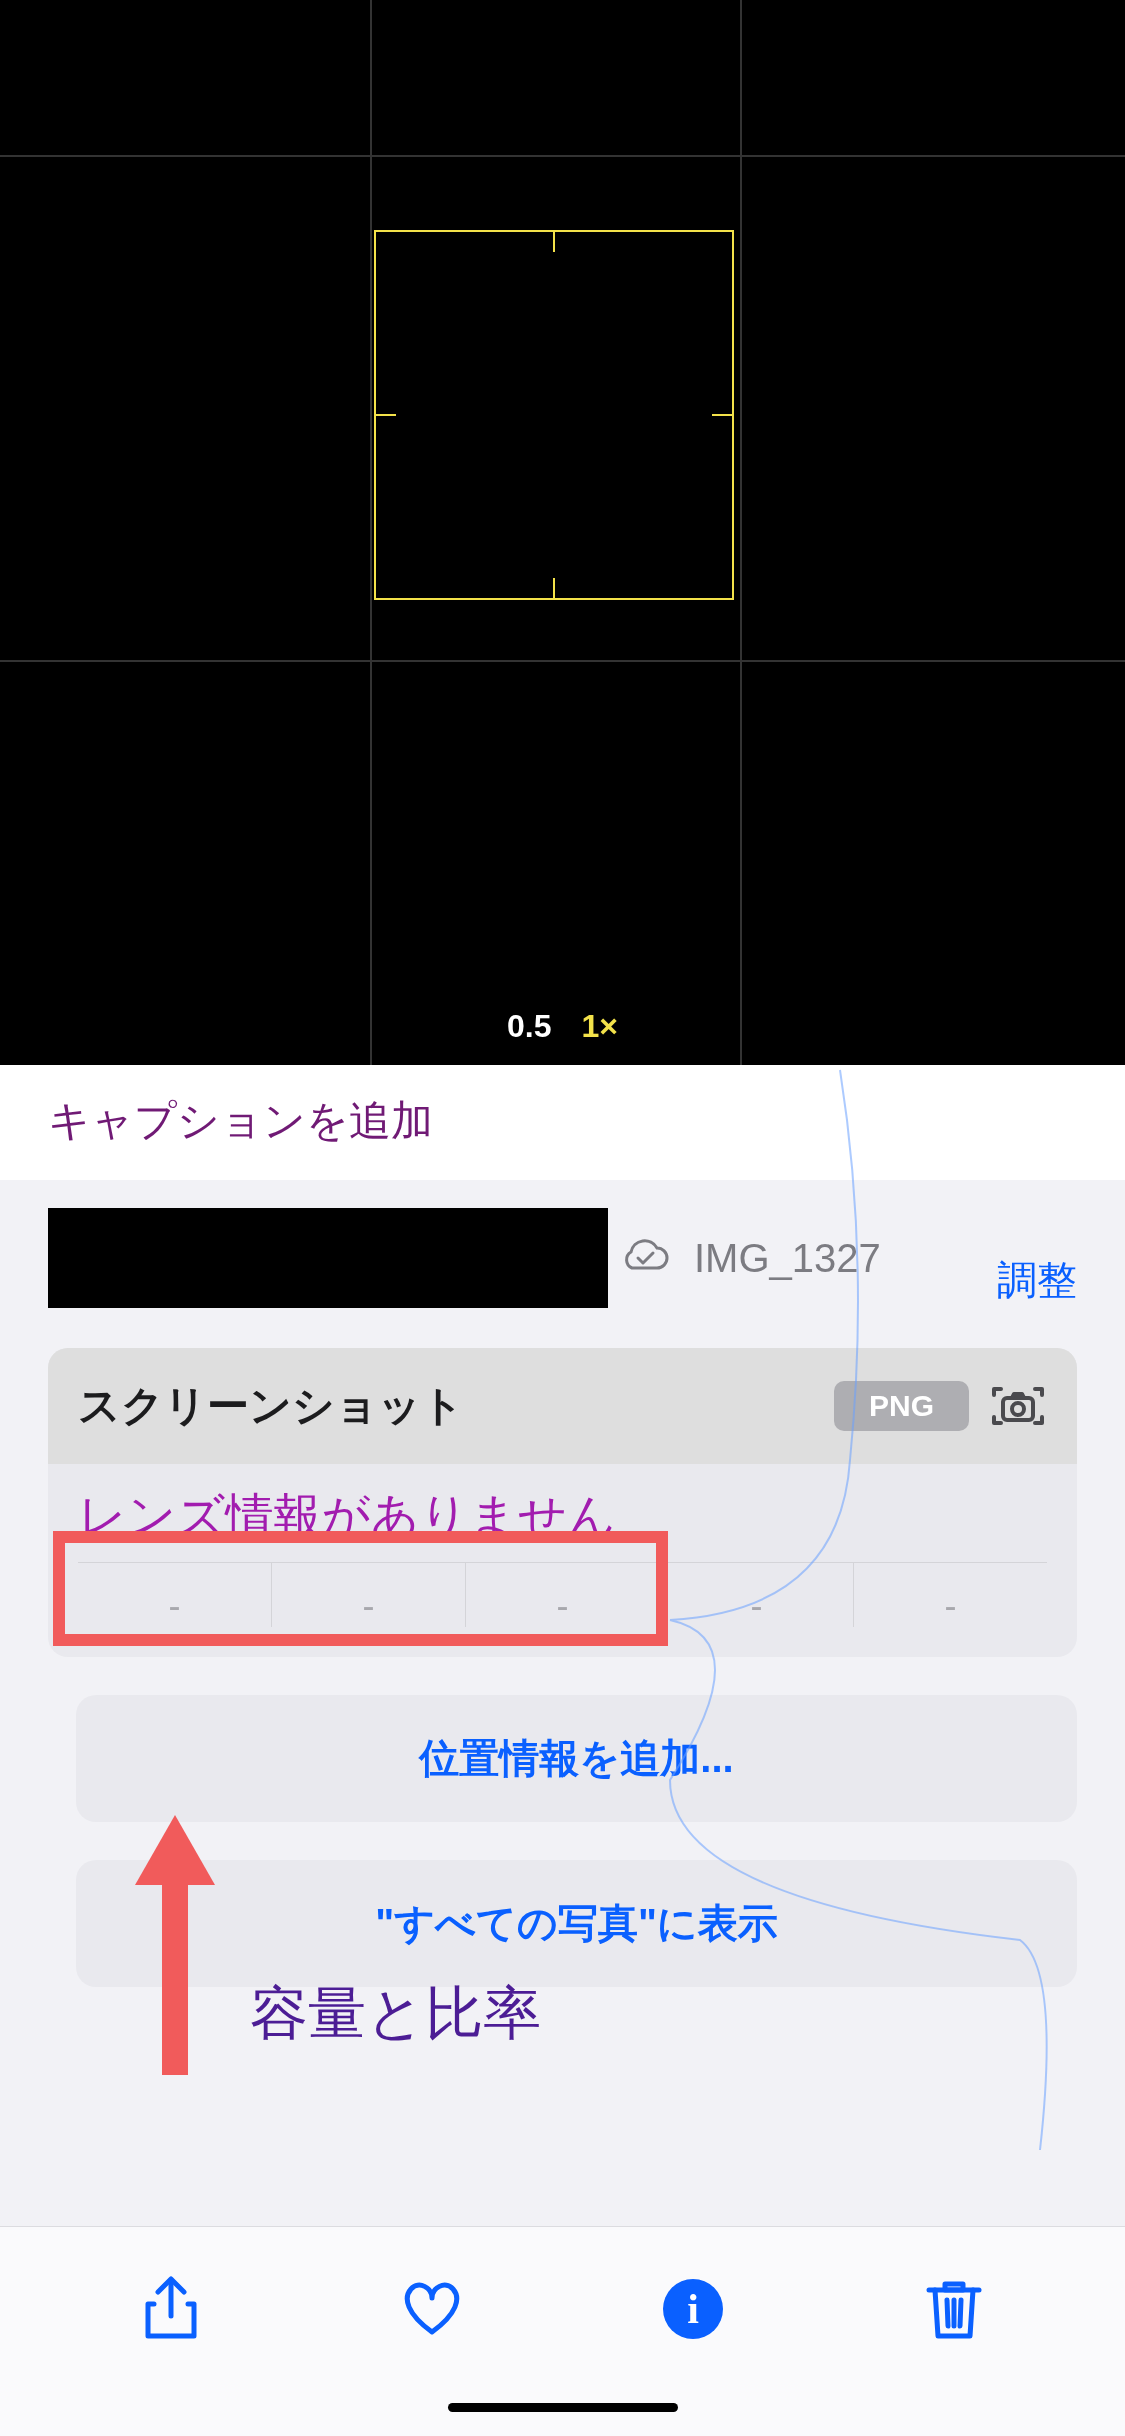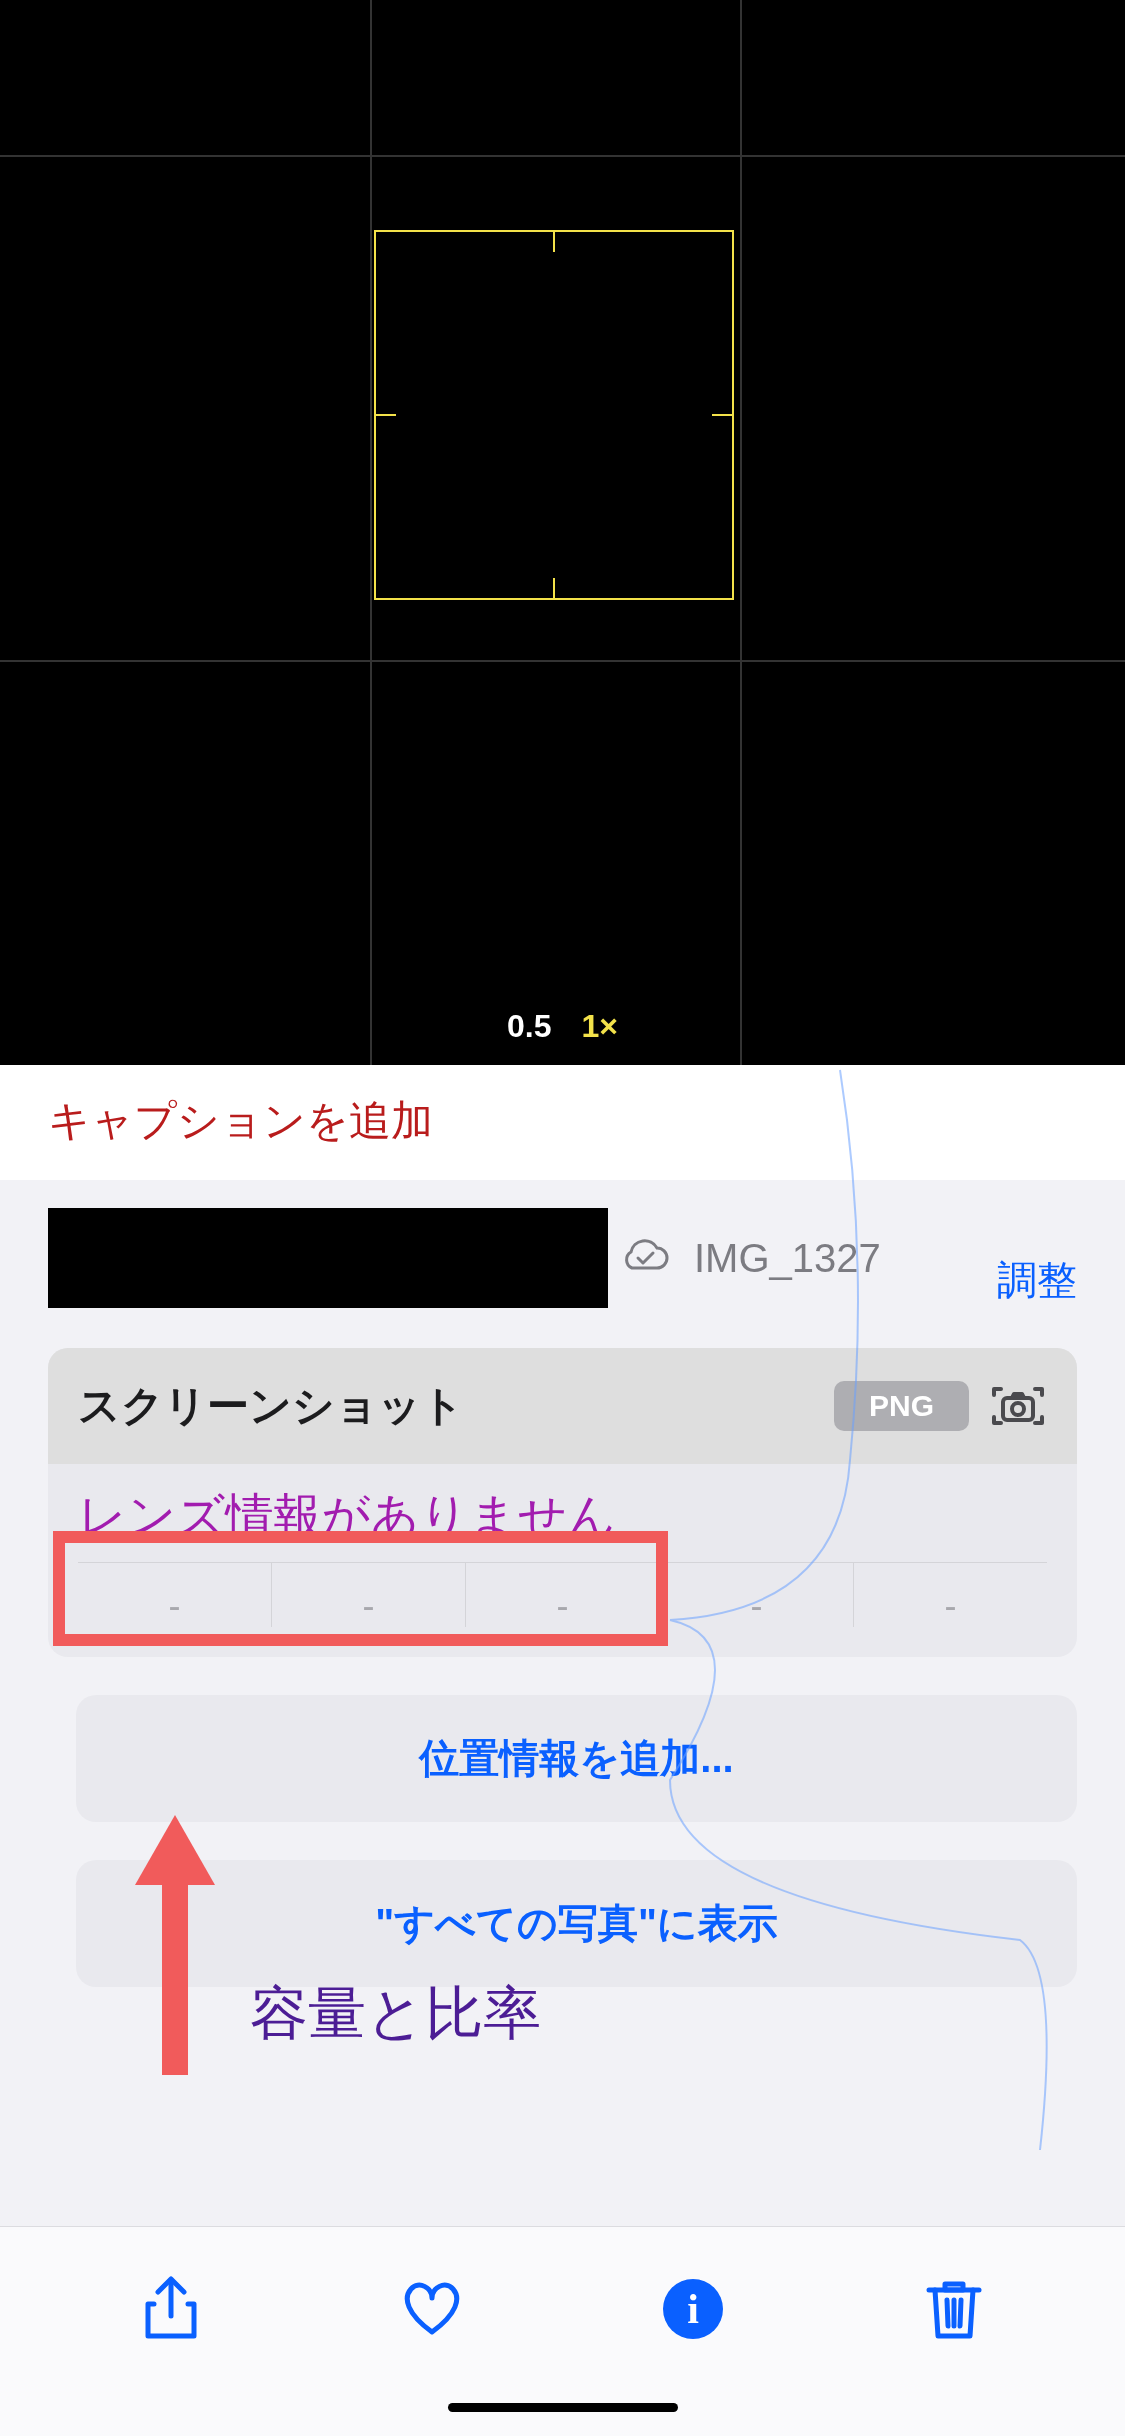--- a/index.html
+++ b/index.html
@@ -44,21 +44,21 @@
       text-align: center;
     }
     .zoom-05 { color: #fff; }
     .zoom-1x { color: #f3e24a; }
     .caption-row {
       width: 100%;
       height: 115px;
       background: #fff;
       padding: 28px 48px;
       font-size: 42px;
-      color: #b91c1c;
+      color: #701a75;
     }
     .file-row {
       width: 100%;
       padding: 28px 48px 28px 48px;
       background: #f2f2f6;
       display: flex;
       align-items: flex-end;
       justify-content: space-between;
     }
     .file-left { display: flex; flex-direction: row; gap: 12px; }

